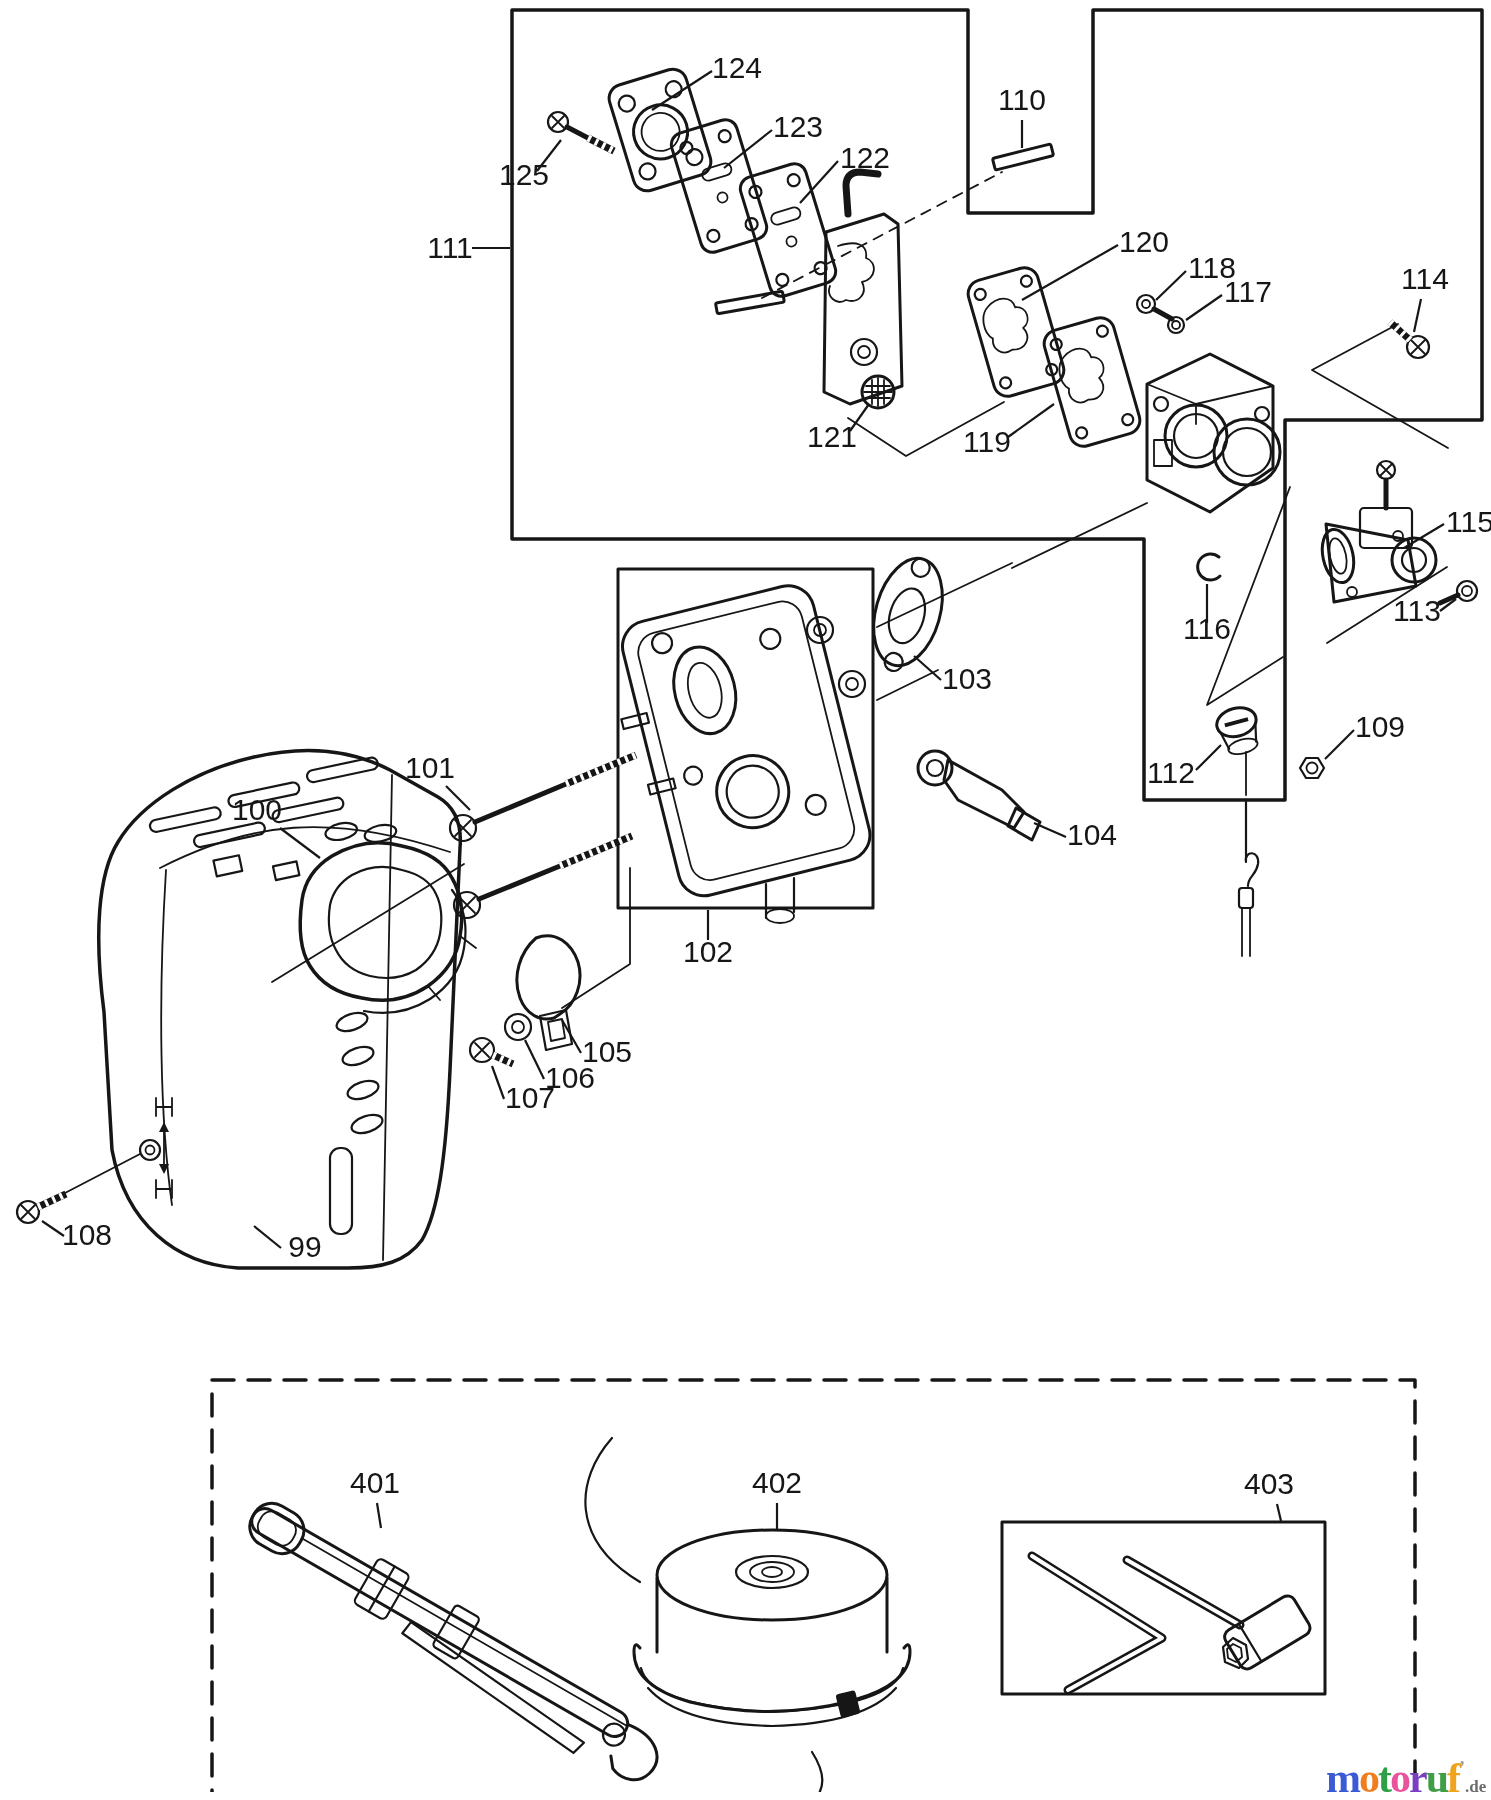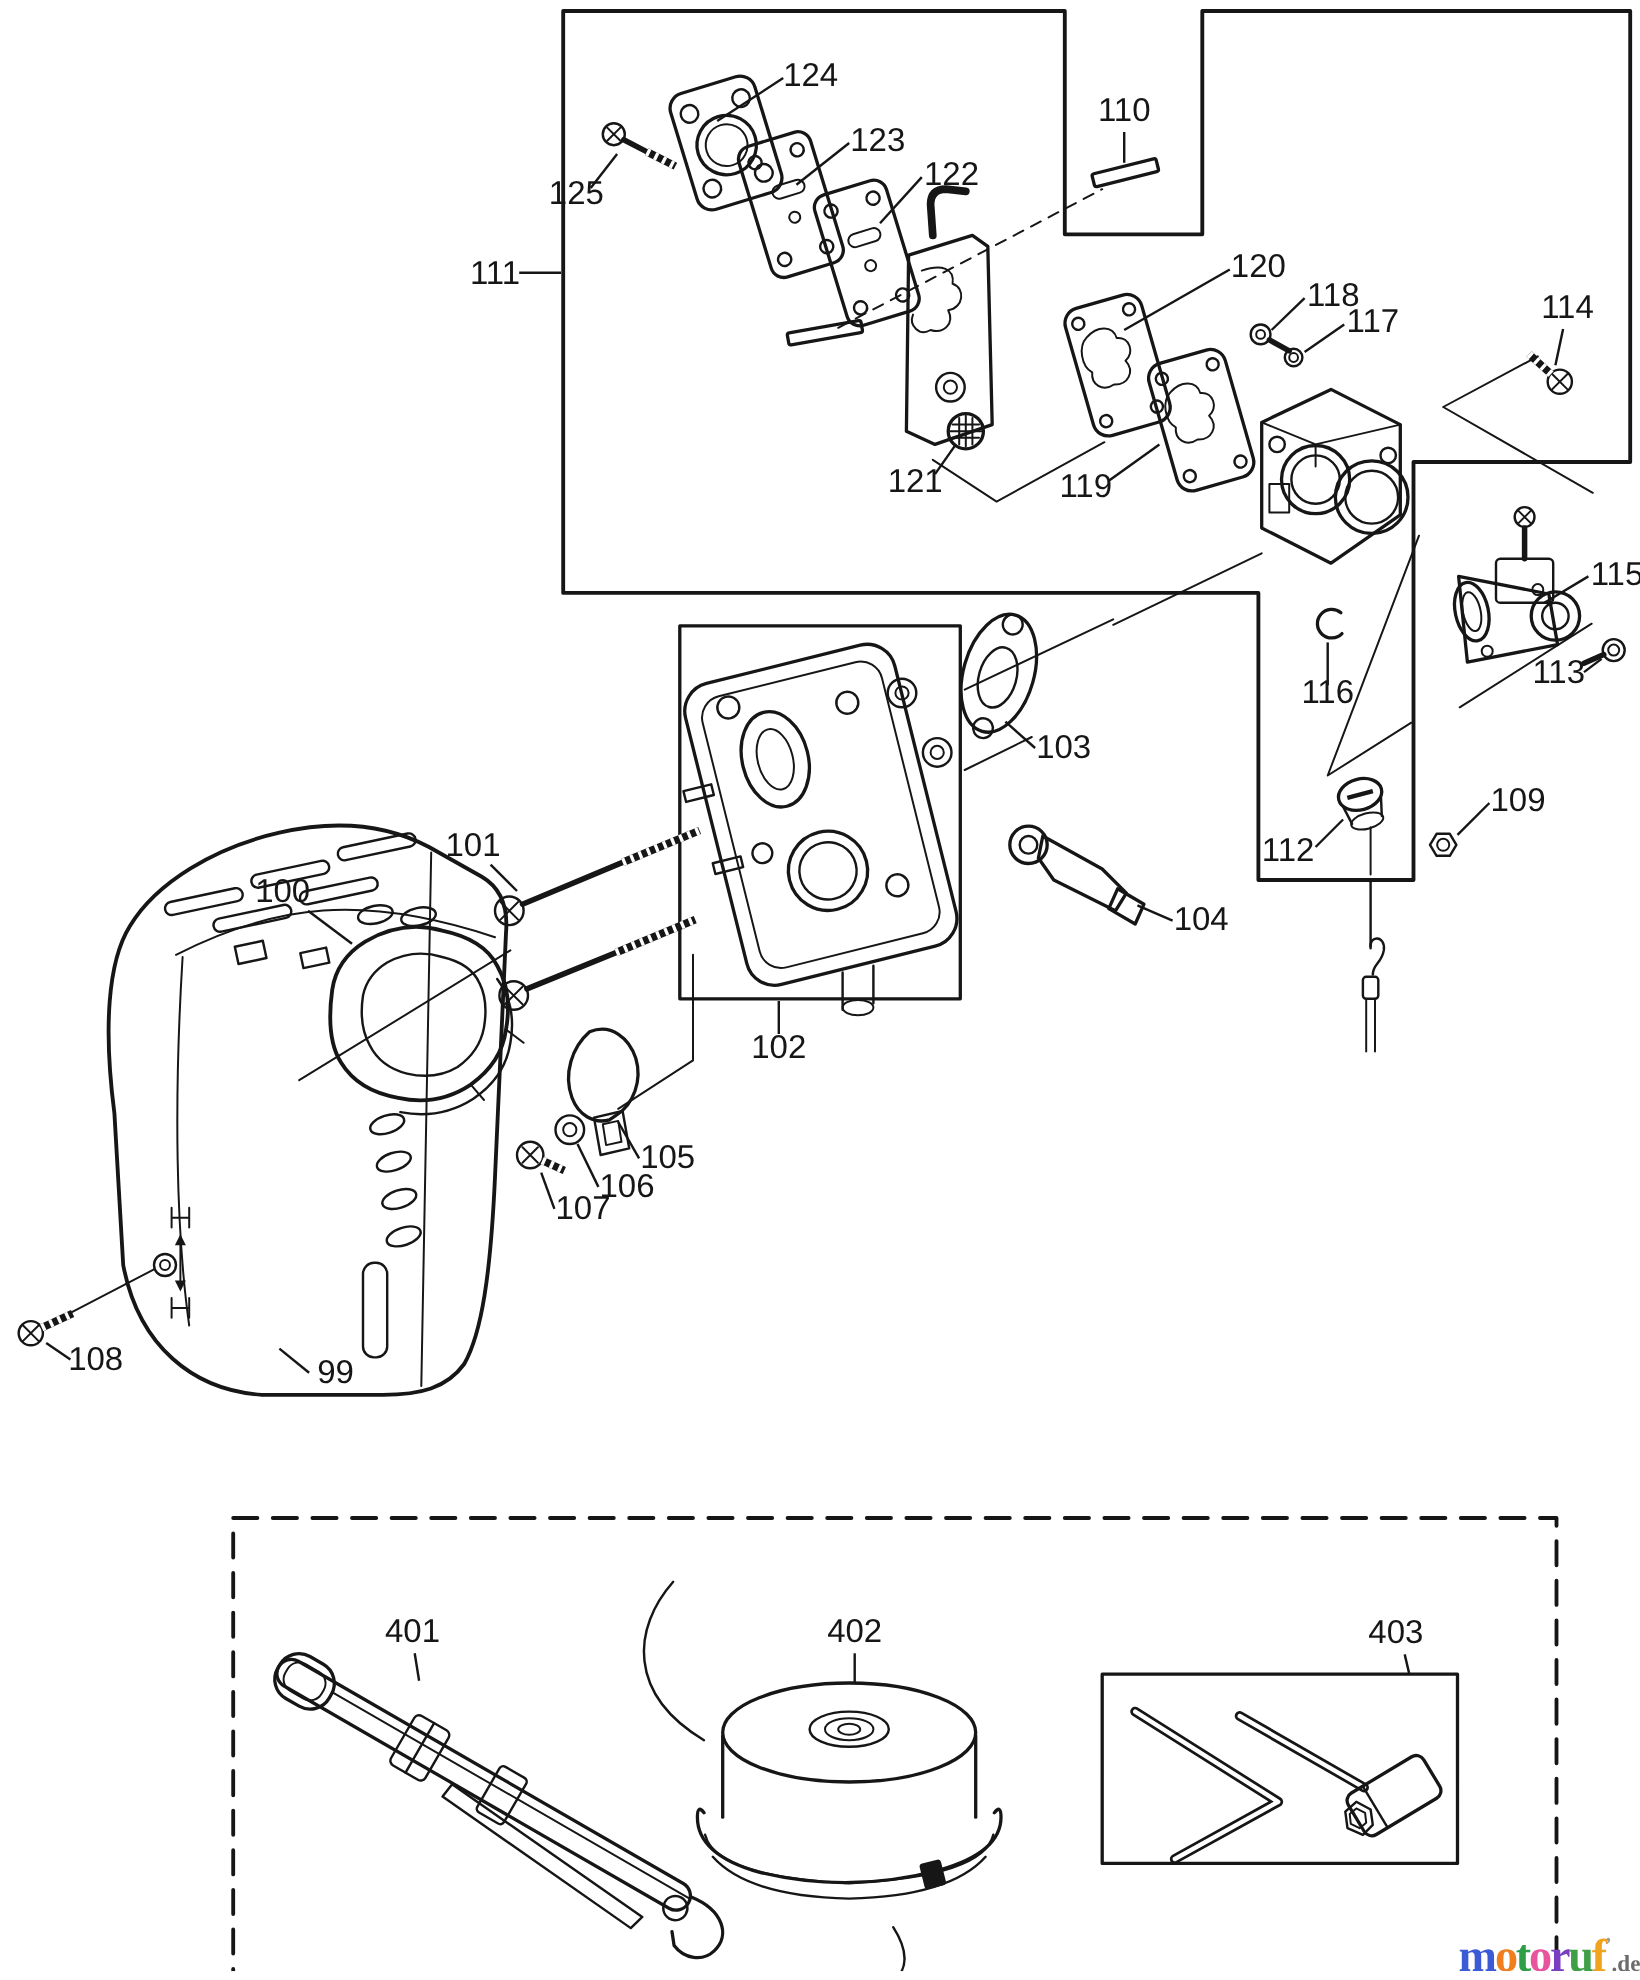--- a/index.html
+++ b/index.html
@@ -15,21 +15,21 @@
   .part-label{font-family:"Liberation Sans",sans-serif;font-size:30px;fill:#161616;text-anchor:middle;}
   .shaft{stroke:#161616;stroke-width:5;stroke-linecap:round;}
   .thread-b{stroke:#161616;stroke-width:7;stroke-linecap:butt;}
   .thread-w{stroke:#ffffff;stroke-width:7;stroke-linecap:butt;stroke-dasharray:3 5;}
   
   .logo{position:absolute;left:1326px;top:1746px;width:170px;white-space:nowrap;
         font-family:"Liberation Serif",serif;font-weight:bold;font-size:42px;line-height:44px;
         letter-spacing:-2px;}
   .logo-word span{display:inline;}
   .logo-mark{font-size:18px;vertical-align:18px;letter-spacing:0;}
-  .logo-suffix{font-size:21px;letter-spacing:0;}
+  .logo-suffix{font-size:17px;letter-spacing:0;}
 </style>
 </head>
 <body>
 
 <div class="canvas">
 
 <svg class="diagram-svg" width="1491" height="1800" viewBox="0 0 1491 1800" xmlns="http://www.w3.org/2000/svg">
 
   <path class="ln" style="stroke-width:3.5" d="M512,10 H968 V213 H1093 V10 H1482 V420 H1285 V800 H1144 V539 H512 Z"></path>
   <rect class="ln" x="618" y="569" width="255" height="339"></rect>

